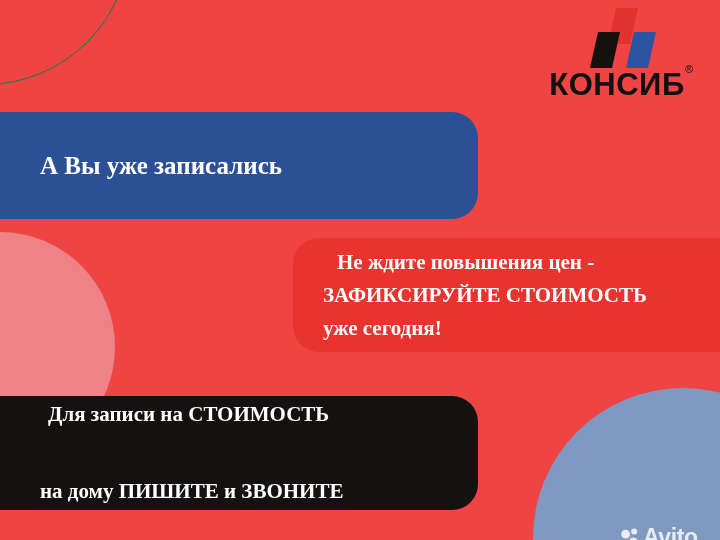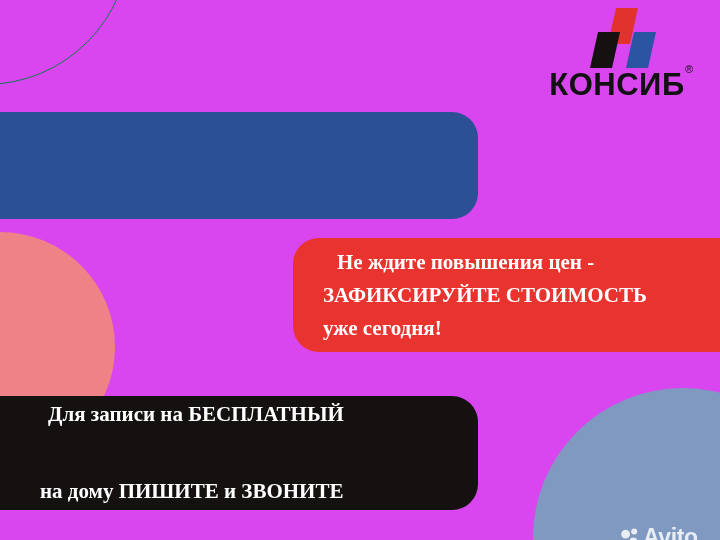--- a/index.html
+++ b/index.html
@@ -6,21 +6,21 @@
   html, body {
     margin: 0;
     padding: 0;
     background: #ffffff;
   }
   #canvas {
     position: relative;
     width: 720px;
     height: 540px;
     overflow: hidden;
-    background: #d946ef;
+    background: #ef4444;
     font-family: "Liberation Serif", "DejaVu Serif", serif;
   }
 
   
   .shape { position: absolute; border-radius: 50%; }
 
   #green-ring {
     left: -160px;
     top: -205px;
     width: 290px;
@@ -165,30 +165,31 @@
     <svg id="logo-mark" viewBox="0 0 70 60">
       <polygon points="26,0 48,0 40,36 18,36" fill="#E1322E"></polygon>
       <polygon points="8,24 30,24 22,60 0,60" fill="#141110"></polygon>
       <polygon points="44,24 66,24 58,60 36,60" fill="#2B55A3"></polygon>
     </svg>
     <div id="logo-wordmark">КОНСИБ</div>
     <div id="logo-reg">®</div>
   </div>
 
   <div class="banner" id="banner-blue">
+    <div class="line line-1">А Вы уже записались</div>
   </div>
 
   <div class="banner" id="banner-red">
     <div class="line line-1">Не ждите повышения цен -</div>
     <div class="line line-2">ЗАФИКСИРУЙТЕ СТОИМОСТЬ</div>
     <div class="line line-3">уже сегодня!</div>
   </div>
 
   <div class="banner" id="banner-black">
-    <div class="line line-1">Для записи на БЕСПЛАТНЫЙ</div>
+    <div class="line line-1">Для записи на СТОИМОСТЬ</div>
     <div class="line line-3">на дому ПИШИТЕ и ЗВОНИТЕ</div>
   </div>
 
   <div id="avito-watermark">
     <svg id="avito-dots" viewBox="0 0 20 20">
       <circle cx="5.6" cy="7.2" r="4.4" fill="#ffffff"></circle>
       <circle cx="14.2" cy="4.6" r="3.0" fill="#ffffff"></circle>
       <circle cx="4.0" cy="16.4" r="2.6" fill="#ffffff"></circle>
       <circle cx="13.4" cy="14.6" r="4.0" fill="#ffffff"></circle>
     </svg>

